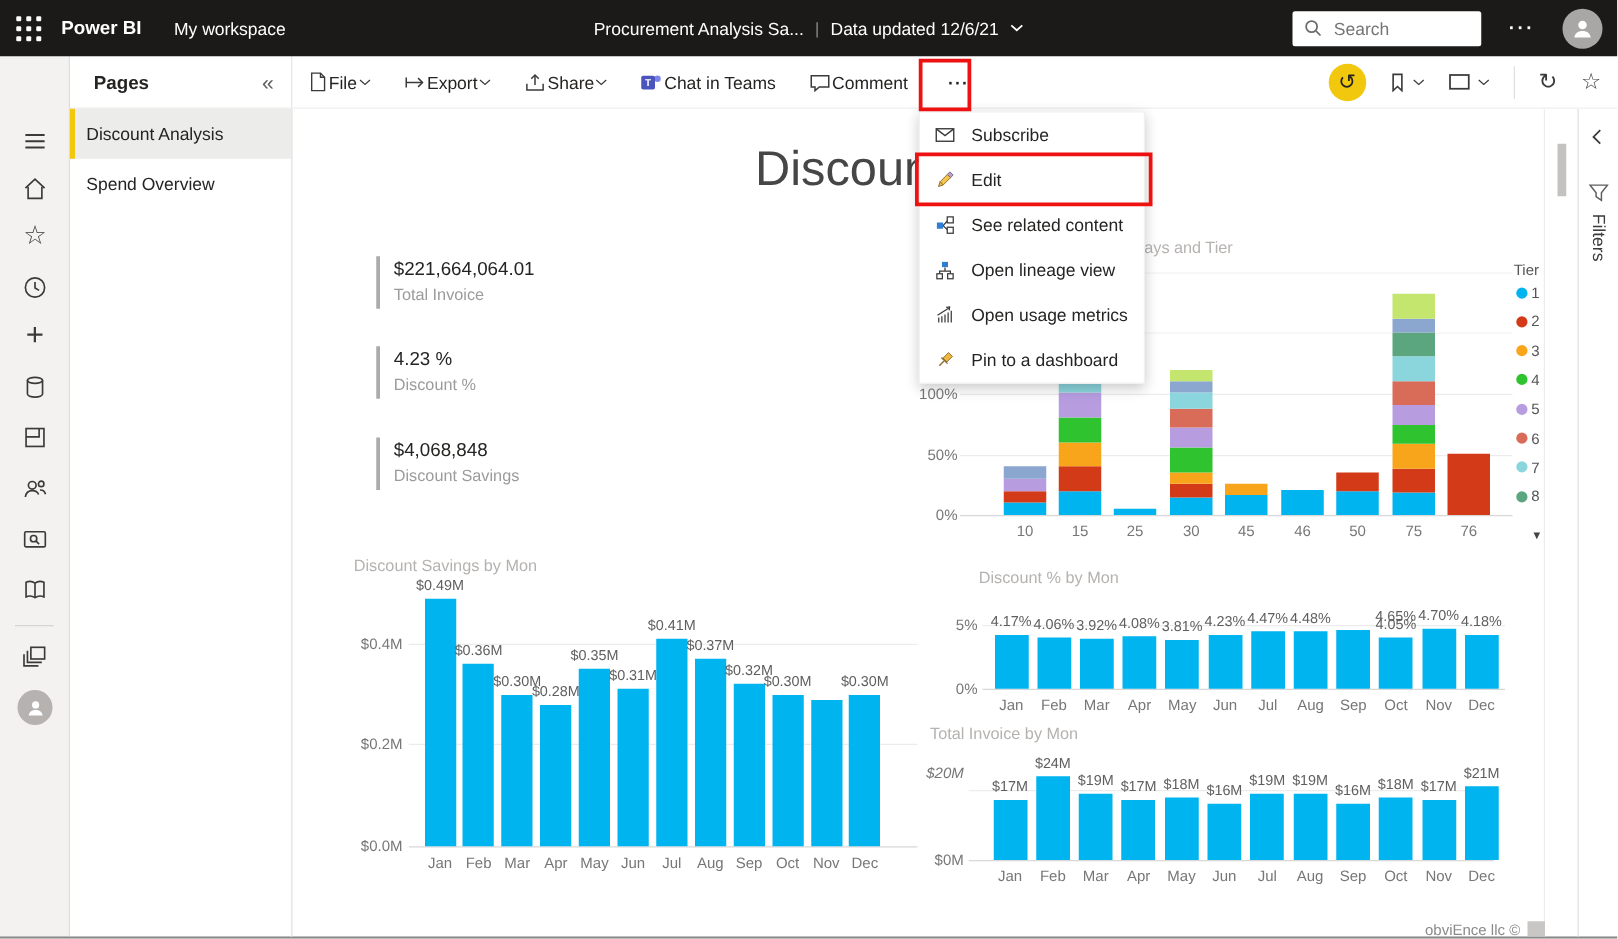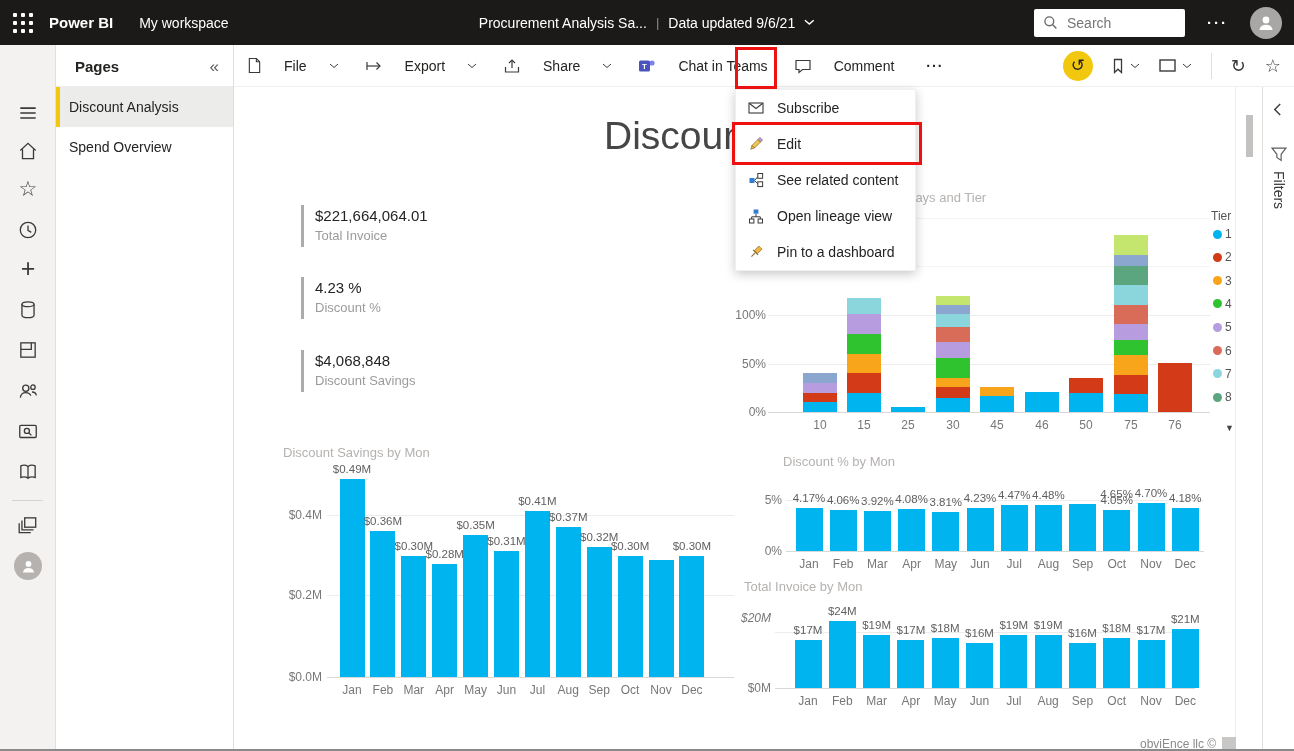--- a/index.html
+++ b/index.html
@@ -33,21 +33,21 @@
   .pages-header{display:flex;align-items:center;justify-content:space-between;padding:13px 14px 11px 19px;border-bottom:1px solid #ededed;}
   .pages-title{font-weight:bold;font-size:15px;color:#252423;}
   .pages-collapse{font-size:17px;color:#605e5c;cursor:pointer;line-height:14px;}
   .page-item{height:40px;display:flex;align-items:center;padding-left:13px;font-size:14px;color:#252423;position:relative;cursor:pointer;}
   .page-item.selected{background:#ececeb;}
   .page-item.selected .sel-bar{position:absolute;left:0;top:0;bottom:0;width:4px;background:#f2c80f;}
   
   .toolbar{position:absolute;left:234px;top:45px;width:1060px;height:42px;background:#fff;
     display:flex;align-items:center;padding-left:13px;box-sizing:border-box;gap:26px;
     font-size:14px;color:#252423;border-bottom:1px solid #f0f0f0;z-index:35;}
-  .tb-btn{display:flex;align-items:center;gap:22px;cursor:pointer;white-space:nowrap;}
+  .tb-btn{display:flex;align-items:center;gap:1px;cursor:pointer;white-space:nowrap;}
   .tb-more{font-weight:bold;letter-spacing:1px;cursor:pointer;padding:0 6px;}
   .tb-right{margin-left:auto;display:flex;align-items:center;gap:19px;padding-right:13px;}
   .reset-btn{width:30px;height:30px;border-radius:50%;background:#f2c80f;display:flex;align-items:center;justify-content:center;font-size:17px;color:#252423;cursor:pointer;}
   .tb-ic{display:flex;align-items:center;gap:6px;cursor:pointer;font-size:18px;color:#3b3a39;}
   .tb-divider{width:1px;height:26px;background:#e1dfdd;}
   
   .report{position:absolute;left:232px;top:87px;width:1003px;height:664px;background:#fff;overflow:hidden;z-index:10;}
   .report-title{position:absolute;left:372px;top:27px;font-size:39px;font-weight:300;color:#464646;white-space:nowrap;}
   .kpi{position:absolute;left:69px;border-left:3px solid #ababab;padding:2px 0 4px 11px;cursor:pointer;}
   .kpi-value{font-size:15px;color:#252423;}
@@ -101,21 +101,21 @@
           <span></span>
           <span></span>
           <span></span>
         </div>
     </div>
     <span class="app-name">Power BI</span>
     <span class="workspace">My workspace</span>
     <div class="topbar-center">
       <span>Procurement Analysis Sa...</span>
       <span class="tb-sep">|</span>
-      <span>Data updated 9/6/21</span>
+      <span>Data updated 12/6/21</span>
       <span>
           <svg width="11" height="7" viewBox="0 0 10 6" fill="none" stroke="#fff" stroke-width="1.3">
             <path d="M1 1l4 3.5L9 1"></path>
           </svg>
         </span>
     </div>
     <div class="topbar-right">
       <div class="search-box">
         <span>
             <svg width="15" height="15" viewBox="0 0 15 15" fill="none" stroke="#6b6b6b" stroke-width="1.4">
@@ -600,20 +600,30 @@
             <path d="M8 6v3M3.7 11V8.8h8.6V11" stroke="#3b3a39" stroke-width="1" fill="none"></path>
             <rect x="5.6" y="1.5" width="4.8" height="4.2" fill="#2f7ed3"></rect>
             <rect x="1.5" y="11" width="4.4" height="4" fill="#fff" stroke="#3b3a39" stroke-width="1"></rect>
             <rect x="10.1" y="11" width="4.4" height="4" fill="#fff" stroke="#3b3a39" stroke-width="1"></rect>
           </svg>
         </span>
       <span>Open lineage view</span>
     </div>
     <div class="menu-item">
       <span>
+          <svg width="16" height="16" viewBox="0 0 16 16" fill="none" stroke="#3b3a39" stroke-width="1">
+            <path d="M3 14v-4M5.5 14V9M8 14V7.5M10.5 14V6M13 14V4.5"></path>
+            <path d="M2 8.2 11.2 2.4"></path>
+            <path d="M8.9 1.9l2.8-.4-.4 2.8"></path>
+          </svg>
+        </span>
+      <span>Open usage metrics</span>
+    </div>
+    <div class="menu-item">
+      <span>
           <svg width="16" height="16" viewBox="0 0 16 16">
             <g transform="rotate(45 8 8)">
               <path d="M8 9.2v5.2" stroke="#8c6d2f" stroke-width="1.1"></path>
               <rect x="5.8" y="1.8" width="4.4" height="6.2" fill="#efb73e" stroke="#8c6d2f" stroke-width="0.7"></rect>
               <path d="M4.5 8.6h7" stroke="#8c6d2f" stroke-width="1.1"></path>
             </g>
           </svg>
         </span>
       <span>Pin to a dashboard</span>
     </div>

